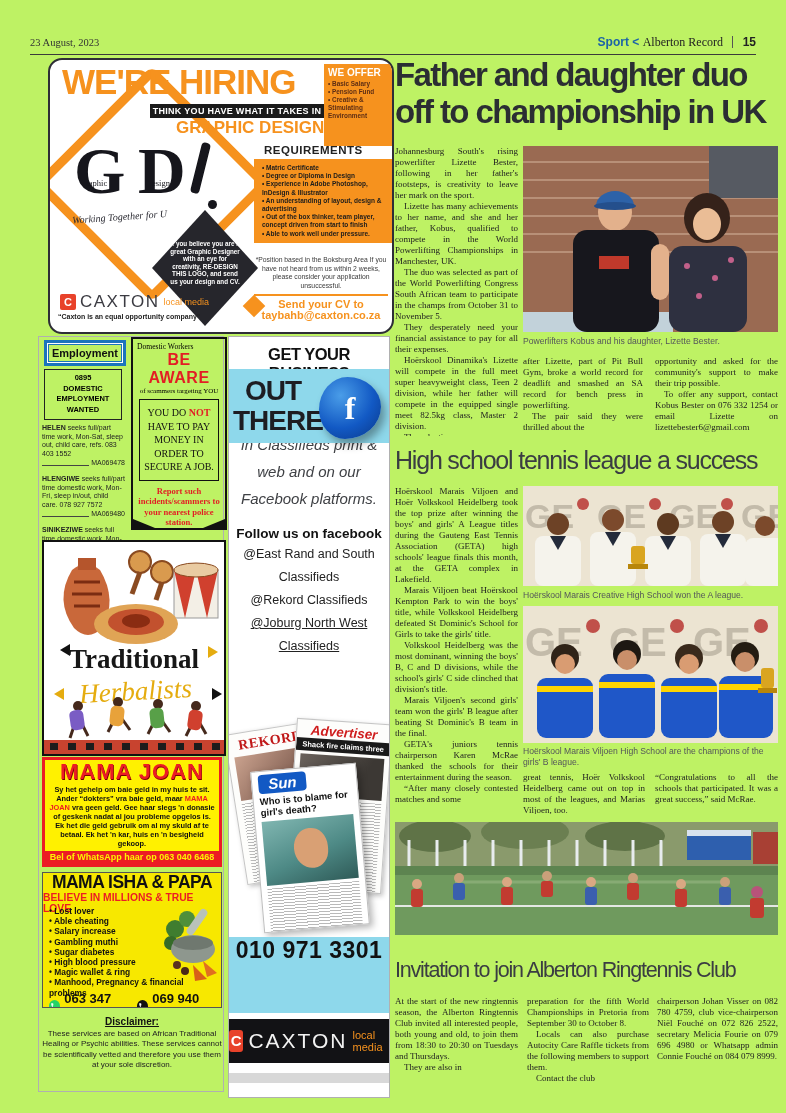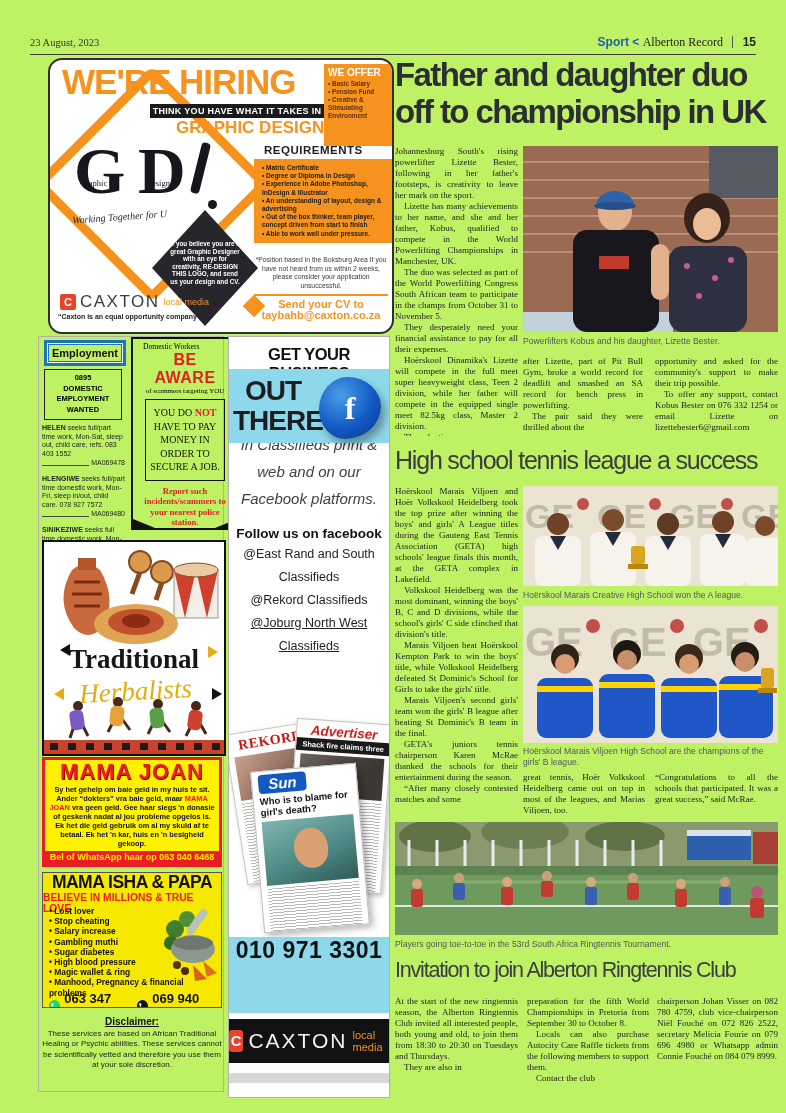--- a/index.html
+++ b/index.html
@@ -113,21 +113,21 @@
     </div>
     <div>
       <span style="font-weight:bold;">SINIKEZIWE</span><span> seeks full time domestic work, Mon-Fri, sleep out. 066 416 8051</span>
       <div class="refline">
           <span class="dash"></span>
           <span>MA069470</span>
         </div>
     </div>
   </div>
 
-  <div class="abs" style="left:131px;top:337px;width:88px;height:183px;border:2px solid #111;padding:3px 8px;text-align:center;overflow:hidden;">
+  <div class="abs" style="left:131px;top:337px;width:88px;height:183px;border:2px solid #111;padding:3px 2px;text-align:center;overflow:hidden;">
     <div class="serif" style="font-size:7.6px;text-align:left;padding-left:2px;">Domestic Workers</div>
     <div style="font-size:16px;font-weight:bold;color:#E31E24;letter-spacing:0.5px;">BE AWARE</div>
     <div class="serif" style="font-size:7px;margin-bottom:4px;">of scammers targeting YOU</div>
     <div class="serif" style="border:1.5px solid #111;margin:0 4px;padding:6px 3px;font-size:10px;line-height:13.5px;color:#111;">
       <span>YOU DO </span><span style="color:#E31E24;font-weight:bold;">NOT</span><span> HAVE TO PAY MONEY IN ORDER TO SECURE A JOB.</span>
     </div>
     <div class="serif" style="margin-top:5px;font-size:8.6px;line-height:10.5px;font-weight:bold;color:#E31E24;">Report such incidents/scammers to your nearest police station.</div>
     <div class="abs" style="left:0;bottom:0;width:0;height:0;border-left:22px solid #111;border-top:9px solid transparent;"></div>
     <div class="abs" style="right:0;bottom:0;width:0;height:0;border-right:22px solid #111;border-top:9px solid transparent;"></div>
   </div>
@@ -194,21 +194,21 @@
       <span>Sy het gehelp om baie geld in my huis te sit. Ander “dokters” vra baie geld, maar </span><span style="color:#EC1C24;">MAMA JOAN</span><span> vra geen geld. Gee haar slegs 'n donasie of geskenk nadat al jou probleme opgelos is. Ek het die geld gebruik om al my skuld af te betaal. Ek het 'n kar, huis en 'n besigheid gekoop.</span>
     </div>
     <div class="abs" style="left:0;bottom:0;width:100%;height:13px;background:#EC1C24;color:#FFF100;font-size:9px;font-weight:bold;line-height:13px;">Bel of WhatsApp haar op 063 040 6468</div>
   </div>
 
   <div class="abs" style="left:42px;top:872px;width:180px;height:136px;background:#F7E800;border:1.5px solid #555;box-sizing:border-box;overflow:hidden;">
     <div style="font-size:17.5px;font-weight:bold;color:#111;text-align:center;line-height:19px;letter-spacing:-0.5px;">MAMA ISHA &amp; PAPA</div>
     <div style="font-size:10.3px;font-weight:bold;color:#EC1C24;text-align:left;line-height:11px;">BELIEVE IN MILLIONS &amp; TRUE LOVE</div>
     <div class="abs" style="left:6px;top:33px;width:118px;">
       <div style="font-size:8.4px;line-height:10.2px;font-weight:bold;color:#111;">• Lost lover</div>
-      <div style="font-size:8.4px;line-height:10.2px;font-weight:bold;color:#111;">• Stop cheating</div>
+      <div style="font-size:8.4px;line-height:10.2px;font-weight:bold;color:#111;">• Able cheating</div>
       <div style="font-size:8.4px;line-height:10.2px;font-weight:bold;color:#111;">• Salary increase</div>
       <div style="font-size:8.4px;line-height:10.2px;font-weight:bold;color:#111;">• Gambling muthi</div>
       <div style="font-size:8.4px;line-height:10.2px;font-weight:bold;color:#111;">• Sugar diabetes</div>
       <div style="font-size:8.4px;line-height:10.2px;font-weight:bold;color:#111;">• High blood pressure</div>
       <div style="font-size:8.4px;line-height:10.2px;font-weight:bold;color:#111;">• Magic wallet &amp; ring</div>
       <div style="font-size:8.4px;line-height:10.2px;font-weight:bold;color:#111;width:168px;">• Manhood, Pregnancy &amp; financial problems</div>
     </div>
     <svg class="abs" style="right:2px;top:30px;" width="56" height="78" viewBox="0 0 56 78">
       <circle cx="12" cy="26" r="9" fill="#3f7d2f"></circle>
         <circle cx="24" cy="16" r="8" fill="#4e8f3a"></circle>
@@ -337,22 +337,22 @@
   </div>
   <div class="abs nbody" style="left:655px;top:356px;width:123px;height:86px;overflow:hidden;">
     <p>opportunity and asked for the community's support to make their trip possible.</p>
     <p class="in">To offer any support, contact Kobus Bester on 076 332 1254 or email Lizette on lizettebester6@gmail.com</p>
   </div>
 
   <div class="abs hl2" style="left:395px;top:446px;width:390px;font-size:25px;">High school tennis league a success</div>
 
   <div class="abs nbody" style="left:395px;top:486px;width:123px;height:322px;overflow:hidden;">
     <p>Hoërskool Marais Viljoen and Hoër Volkskool Heidelberg took the top prize after winning the boys' and girls' A League titles during the Gauteng East Tennis Association (GETA) high schools' league finals this month, at the GETA complex in Lakefield.</p>
+    <p class="in">Marais Viljoen beat Hoërskool Kempton Park to win the boys' title, while Volkskool Heidelberg defeated St Dominic's School for Girls to take the girls' title.</p>
     <p class="in">Volkskool Heidelberg was the most dominant, winning the boys' B, C and D divisions, while the school's girls' C side clinched that division's title.</p>
-    <p class="in">Marais Viljoen beat Hoërskool Kempton Park to win the boys' title, while Volkskool Heidelberg defeated St Dominic's School for Girls to take the girls' title.</p>
     <p class="in">Marais Viljoen's second girls' team won the girls' B league after beating St Dominic's B team in the final.</p>
     <p class="in">GETA's juniors tennis chairperson Karen McRae thanked the schools for their entertainment during the season.</p>
     <p class="in">“After many closely contested matches and some</p>
   </div>
 
   <div class="abs" style="left:523px;top:486px;width:255px;height:100px;overflow:hidden;">
     <svg width="255" height="100" viewBox="0 0 255 100">
       <rect width="255" height="100" fill="#ece4d2"></rect>
       <g font-family="Liberation Sans,sans-serif" font-size="34" font-weight="bold" fill="#c3bbaa">
         <text x="2" y="42">GE</text>
@@ -468,21 +468,20 @@
           <rect x="232" y="61" width="12" height="17" rx="3" fill="#c23b30"></rect>
         <circle cx="286" cy="62" r="5" fill="#d9a883"></circle>
           <rect x="280" y="67" width="12" height="18" rx="3" fill="#c23b30"></rect>
         <circle cx="330" cy="60" r="5" fill="#caa07a"></circle>
           <rect x="324" y="65" width="12" height="18" rx="3" fill="#3a5fae"></rect>
         <circle cx="362" cy="70" r="6" fill="#b8537a"></circle>
           <rect x="355" y="76" width="14" height="20" rx="3" fill="#c23b30"></rect>
       </g>
     </svg>
   </div>
-  <div class="abs cap" style="left:395px;top:939px;width:383px;">Players going toe-to-toe in the 53rd South Africa Ringtennis Tournament.</div>
 
   <div class="abs hl2" style="left:395px;top:958px;width:390px;font-size:21.5px;">Invitation to join Alberton Ringtennis Club</div>
 
   <div class="abs nbody" style="left:395px;top:996px;width:123px;height:112px;overflow:hidden;">
     <p>At the start of the new ringtennis season, the Alberton Ringtennis Club invited all interested people, both young and old, to join them from 18:30 to 20:30 on Tuesdays and Thursdays.</p>
     <p class="in">They are also in</p>
   </div>
   <div class="abs nbody" style="left:527px;top:996px;width:122px;height:112px;overflow:hidden;">
     <p>preparation for the fifth World Championships in Pretoria from September 30 to October 8.</p>
     <p class="in">Locals can also purchase Autocity Care Raffle tickets from the following members to support them.</p>

